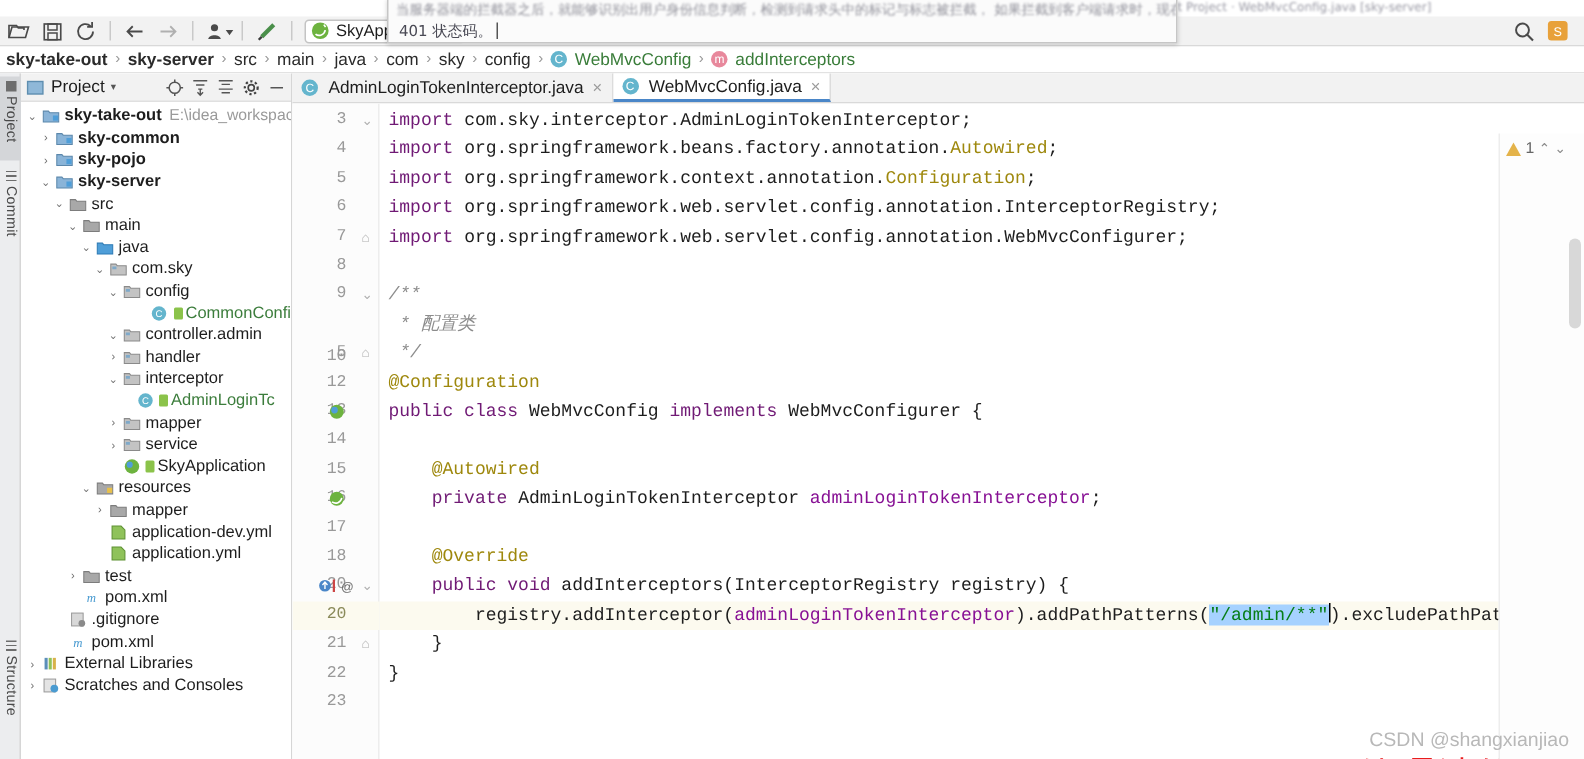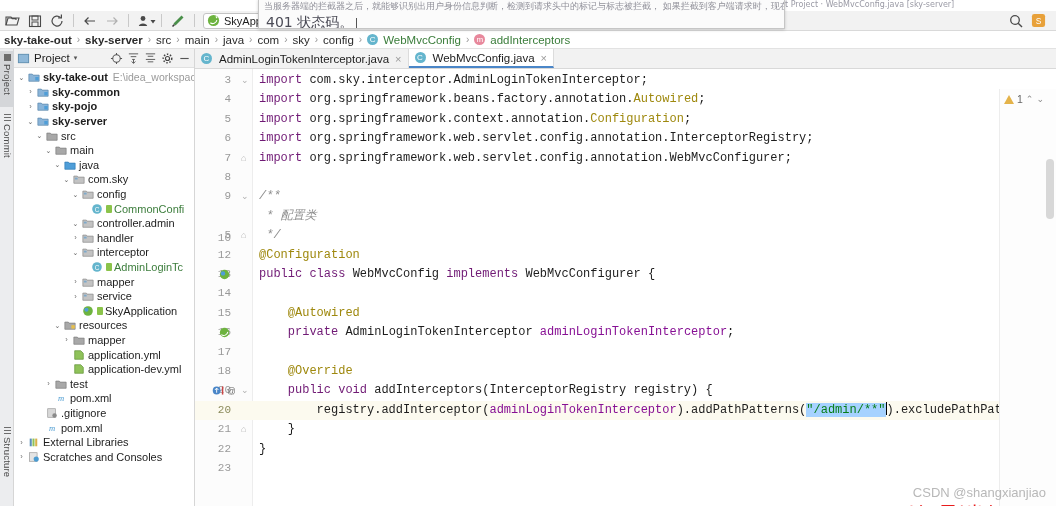--- a/index.html
+++ b/index.html
@@ -188,21 +188,21 @@
     position: absolute; left: 258px; top: -1px; width: 527px; height: 30px;
     background: #fbfbfb; border: 1px solid #c6c6c6; overflow: hidden;
     box-shadow: 0 1px 3px rgba(0,0,0,.18);
   }
   .ov-line1 {
     position: absolute; left: 5px; top: 0px; font-size: 9px; color: #7d7d88;
     font-family: "DejaVu Sans", sans-serif; white-space: nowrap;
     filter: blur(0.7px); opacity: .85;
   }
   .ov-line2 {
-    position: absolute; left: 7px; top: 14px; font-size: 14px; color: #4a4a55;
+    position: absolute; left: 7px; top: 14px; font-size: 10px; color: #4a4a55;
     font-family: "DejaVu Sans", sans-serif; white-space: nowrap;
     filter: blur(0.35px);
   }
   .ov-caret { display: inline-block; width: 1px; height: 11px;
               background: #555; vertical-align: -2px; margin-left: 3px; }
   .blurstrip {
     position: absolute; left: 785px; top: 0px; width: 315px; height: 14px;
     font-size: 8px; color: #9a9aa5; white-space: nowrap; overflow: hidden;
     filter: blur(0.6px); font-family: "DejaVu Sans", sans-serif;
   }
@@ -446,90 +446,90 @@
         <div class="trow" style="padding-left: 56px;">
           <span class="tw">⌄</span>
           <span class="tico">
             <svg width="12" height="12" viewBox="0 0 14 14">
               <path d="M1 3.6h4l1 1.2h7V12H1Z" fill="#c3c3c3" stroke="#8a8a8a" stroke-width=".8"></path>
               <path d="M2.2 5.4h3.2v2.2H2.2Z" fill="#7fa9c9"></path>
             </svg>
           </span>
           <span class="tlabel">config</span>
         </div>
+        <div class="trow" style="padding-left: 65px; justify-content: flex-end;">
+          <span class="tw"></span>
+          <span class="tico">
+            <svg width="12" height="12" viewBox="0 0 14 14">
+              <circle cx="7" cy="7" r="5.6" fill="#64b5cd"></circle>
+              <text x="7" y="10" font-size="7.5" text-anchor="middle" fill="#fff" font-family="Liberation Sans">C</text>
+            </svg>
+          </span>
+          <span class="srcbadge"></span>
+          <span class="tlabel green">CommonConfi</span>
+        </div>
+        <div class="trow" style="padding-left: 56px;">
+          <span class="tw">⌄</span>
+          <span class="tico">
+            <svg width="12" height="12" viewBox="0 0 14 14">
+              <path d="M1 3.6h4l1 1.2h7V12H1Z" fill="#c3c3c3" stroke="#8a8a8a" stroke-width=".8"></path>
+              <path d="M2.2 5.4h3.2v2.2H2.2Z" fill="#7fa9c9"></path>
+            </svg>
+          </span>
+          <span class="tlabel">controller.admin</span>
+        </div>
+        <div class="trow" style="padding-left: 56px;">
+          <span class="tw">›</span>
+          <span class="tico">
+            <svg width="12" height="12" viewBox="0 0 14 14">
+              <path d="M1 3.6h4l1 1.2h7V12H1Z" fill="#c3c3c3" stroke="#8a8a8a" stroke-width=".8"></path>
+              <path d="M2.2 5.4h3.2v2.2H2.2Z" fill="#7fa9c9"></path>
+            </svg>
+          </span>
+          <span class="tlabel">handler</span>
+        </div>
+        <div class="trow" style="padding-left: 56px;">
+          <span class="tw">⌄</span>
+          <span class="tico">
+            <svg width="12" height="12" viewBox="0 0 14 14">
+              <path d="M1 3.6h4l1 1.2h7V12H1Z" fill="#c3c3c3" stroke="#8a8a8a" stroke-width=".8"></path>
+              <path d="M2.2 5.4h3.2v2.2H2.2Z" fill="#7fa9c9"></path>
+            </svg>
+          </span>
+          <span class="tlabel">interceptor</span>
+        </div>
         <div class="trow" style="padding-left: 65px;">
           <span class="tw"></span>
           <span class="tico">
             <svg width="12" height="12" viewBox="0 0 14 14">
               <circle cx="7" cy="7" r="5.6" fill="#64b5cd"></circle>
               <text x="7" y="10" font-size="7.5" text-anchor="middle" fill="#fff" font-family="Liberation Sans">C</text>
             </svg>
           </span>
           <span class="srcbadge"></span>
-          <span class="tlabel green">CommonConfi</span>
+          <span class="tlabel green">AdminLoginTc</span>
         </div>
         <div class="trow" style="padding-left: 56px;">
-          <span class="tw">⌄</span>
+          <span class="tw">›</span>
           <span class="tico">
             <svg width="12" height="12" viewBox="0 0 14 14">
               <path d="M1 3.6h4l1 1.2h7V12H1Z" fill="#c3c3c3" stroke="#8a8a8a" stroke-width=".8"></path>
               <path d="M2.2 5.4h3.2v2.2H2.2Z" fill="#7fa9c9"></path>
             </svg>
           </span>
-          <span class="tlabel">controller.admin</span>
+          <span class="tlabel">mapper</span>
         </div>
         <div class="trow" style="padding-left: 56px;">
           <span class="tw">›</span>
           <span class="tico">
             <svg width="12" height="12" viewBox="0 0 14 14">
               <path d="M1 3.6h4l1 1.2h7V12H1Z" fill="#c3c3c3" stroke="#8a8a8a" stroke-width=".8"></path>
               <path d="M2.2 5.4h3.2v2.2H2.2Z" fill="#7fa9c9"></path>
             </svg>
           </span>
-          <span class="tlabel">handler</span>
-        </div>
-        <div class="trow" style="padding-left: 56px;">
-          <span class="tw">⌄</span>
-          <span class="tico">
-            <svg width="12" height="12" viewBox="0 0 14 14">
-              <path d="M1 3.6h4l1 1.2h7V12H1Z" fill="#c3c3c3" stroke="#8a8a8a" stroke-width=".8"></path>
-              <path d="M2.2 5.4h3.2v2.2H2.2Z" fill="#7fa9c9"></path>
-            </svg>
-          </span>
-          <span class="tlabel">interceptor</span>
-        </div>
-        <div class="trow" style="padding-left: 65px;">
-          <span class="tw"></span>
-          <span class="tico">
-            <svg width="12" height="12" viewBox="0 0 14 14">
-              <circle cx="7" cy="7" r="5.6" fill="#64b5cd"></circle>
-              <text x="7" y="10" font-size="7.5" text-anchor="middle" fill="#fff" font-family="Liberation Sans">C</text>
-            </svg>
-          </span>
-          <span class="srcbadge"></span>
-          <span class="tlabel green">AdminLoginTc</span>
-        </div>
-        <div class="trow" style="padding-left: 56px;">
-          <span class="tw">›</span>
-          <span class="tico">
-            <svg width="12" height="12" viewBox="0 0 14 14">
-              <path d="M1 3.6h4l1 1.2h7V12H1Z" fill="#c3c3c3" stroke="#8a8a8a" stroke-width=".8"></path>
-              <path d="M2.2 5.4h3.2v2.2H2.2Z" fill="#7fa9c9"></path>
-            </svg>
-          </span>
-          <span class="tlabel">mapper</span>
-        </div>
-        <div class="trow" style="padding-left: 56px;">
-          <span class="tw">›</span>
-          <span class="tico">
-            <svg width="12" height="12" viewBox="0 0 14 14">
-              <path d="M1 3.6h4l1 1.2h7V12H1Z" fill="#c3c3c3" stroke="#8a8a8a" stroke-width=".8"></path>
-              <path d="M2.2 5.4h3.2v2.2H2.2Z" fill="#7fa9c9"></path>
-            </svg>
-          </span>
           <span class="tlabel">service</span>
         </div>
         <div class="trow" style="padding-left: 56px;">
           <span class="tw"></span>
           <span class="tico">
             <svg width="12" height="12" viewBox="0 0 14 14">
               <circle cx="7" cy="7" r="5.6" fill="#6db33f"></circle>
               <circle cx="5.2" cy="5.6" r="2.4" fill="#4f9ed8"></circle>
             </svg>
           </span>
@@ -555,30 +555,30 @@
           </span>
           <span class="tlabel">mapper</span>
         </div>
         <div class="trow" style="padding-left: 47px;">
           <span class="tw"></span>
           <span class="tico">
             <svg width="12" height="12" viewBox="0 0 14 14">
               <path d="M2 2h7l3 3v7H2Z" fill="#8fc25a" stroke="#5e9133" stroke-width=".8"></path>
             </svg>
           </span>
-          <span class="tlabel">application.yml</span>
+          <span class="tlabel">application-dev.yml</span>
         </div>
         <div class="trow" style="padding-left: 47px;">
           <span class="tw"></span>
           <span class="tico">
             <svg width="12" height="12" viewBox="0 0 14 14">
               <path d="M2 2h7l3 3v7H2Z" fill="#8fc25a" stroke="#5e9133" stroke-width=".8"></path>
             </svg>
           </span>
-          <span class="tlabel">application-dev.yml</span>
+          <span class="tlabel">application.yml</span>
         </div>
         <div class="trow" style="padding-left: 29px;">
           <span class="tw">›</span>
           <span class="tico">
             <svg width="12" height="12" viewBox="0 0 14 14">
               <path d="M1 3.6h4l1 1.2h7V12H1Z" fill="#a8a8a8" stroke="#7c7c7c" stroke-width=".8"></path>
             </svg>
           </span>
           <span class="tlabel">test</span>
         </div>

